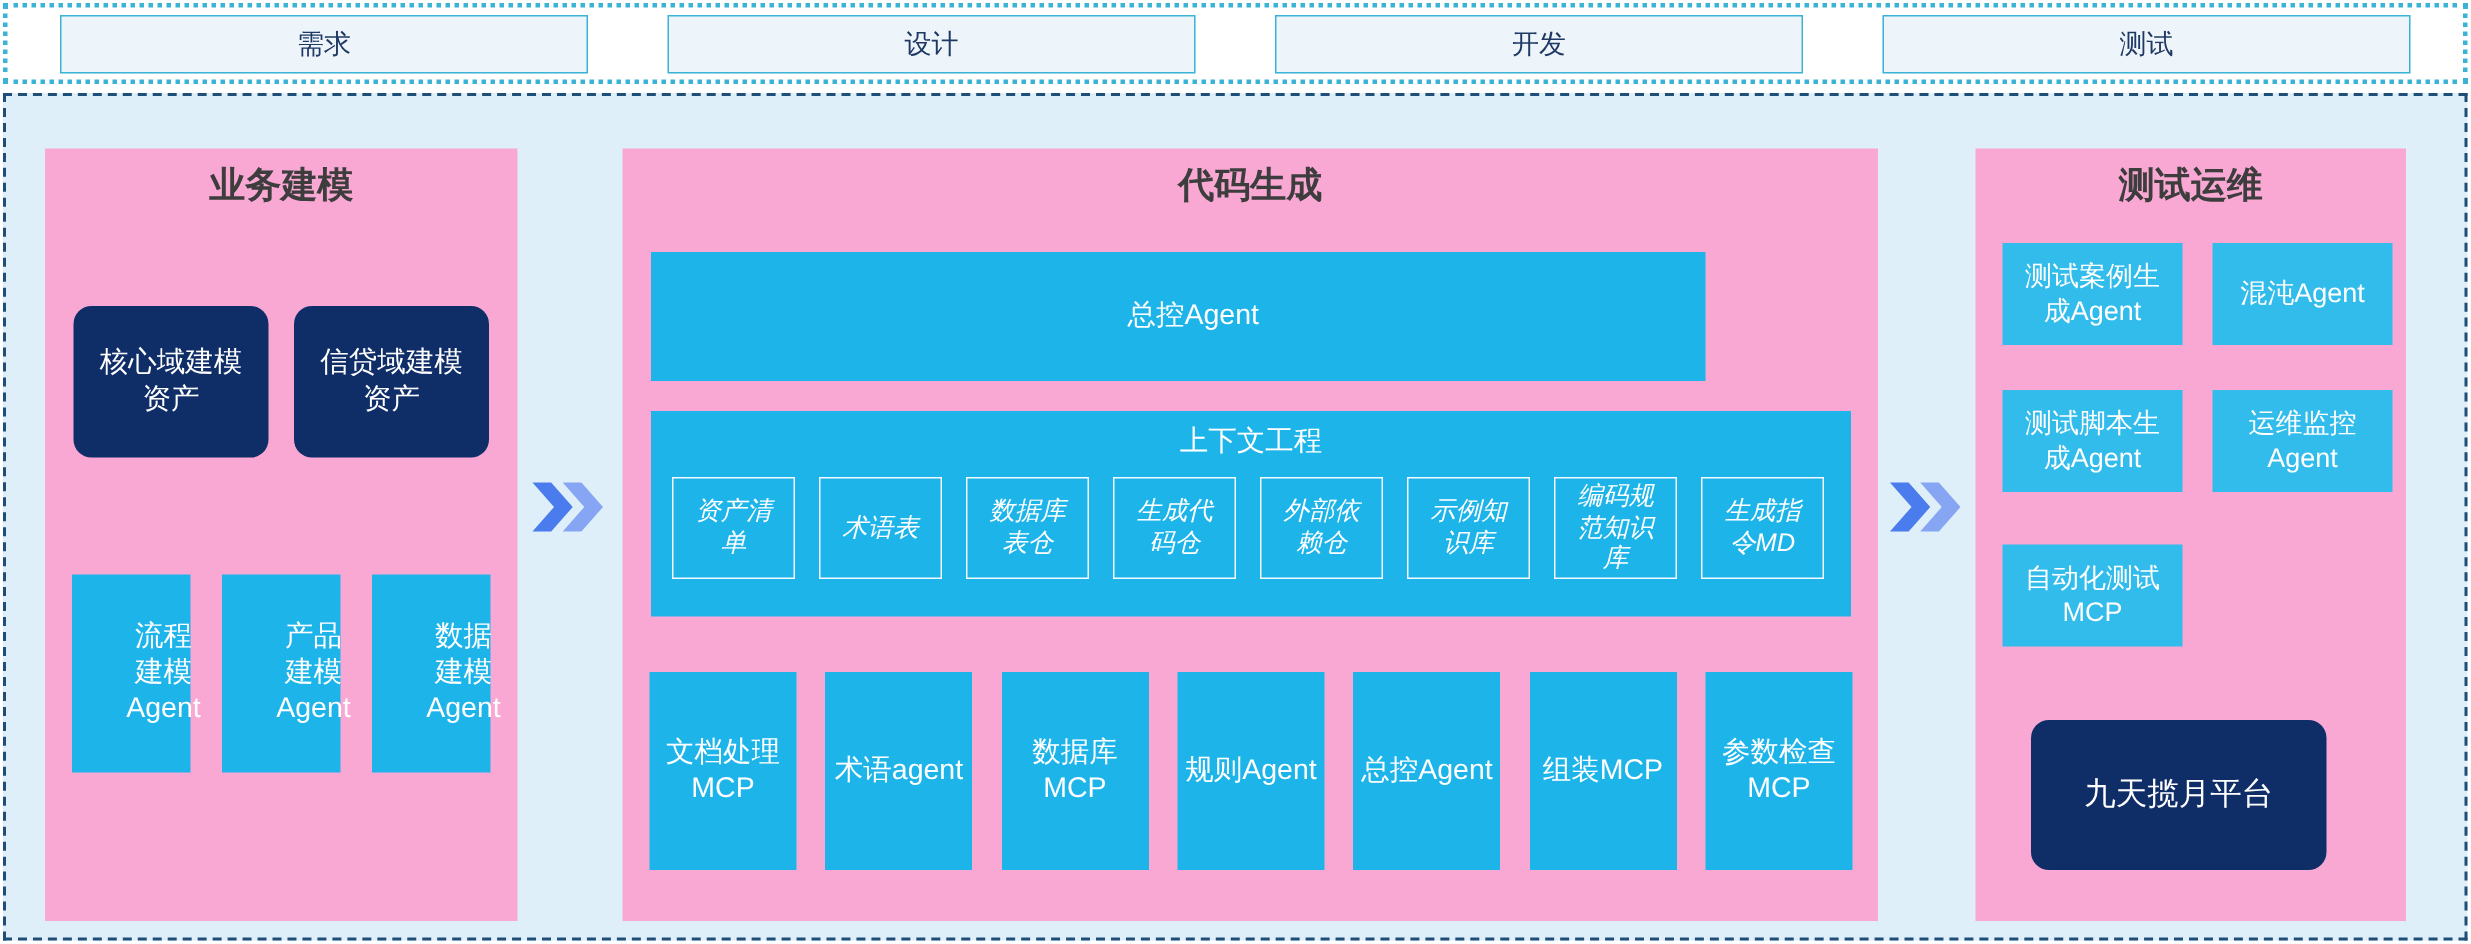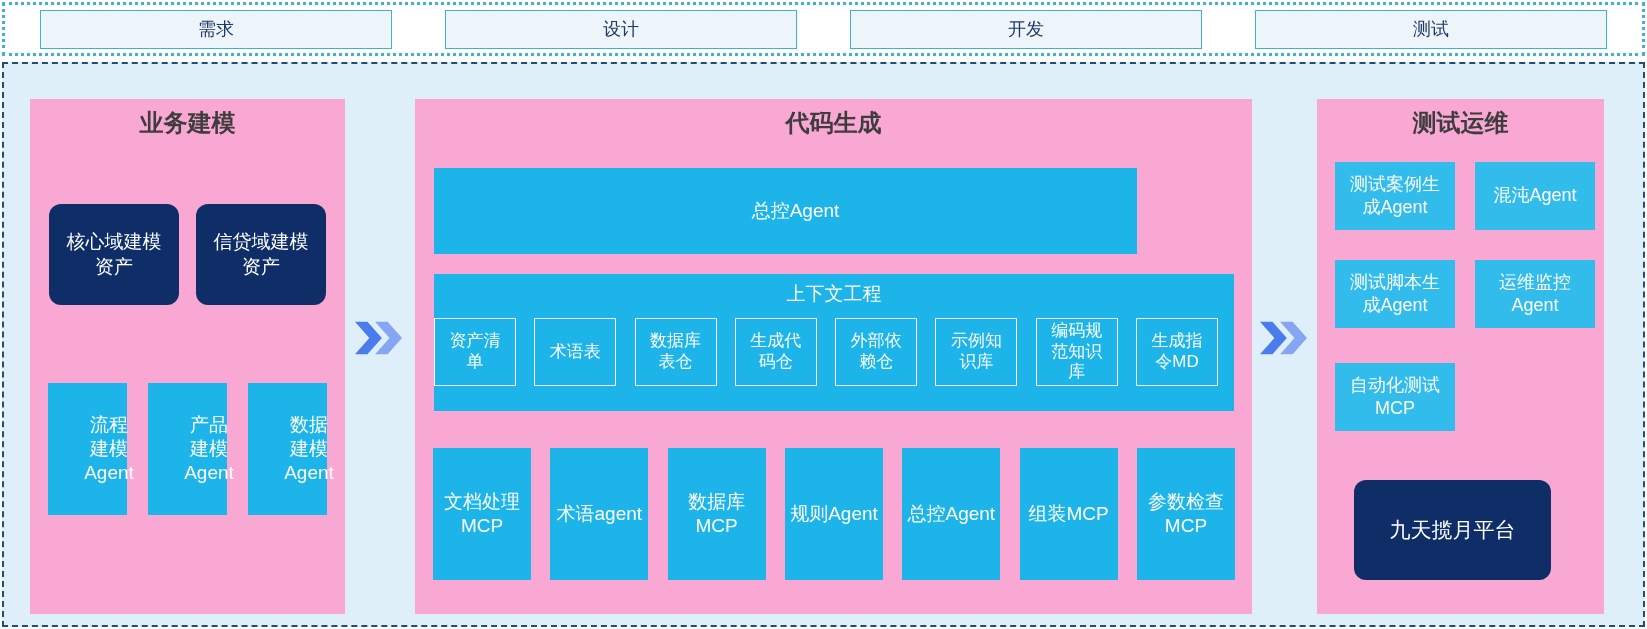--- a/index.html
+++ b/index.html
@@ -49,21 +49,21 @@
   .agent-row { position:absolute; top:284px; left:0; right:0; display:flex; justify-content:center; gap:21px; }
   .agent-box { width:79px; height:132px; font-size:19px;padding-left:43px; }
 
   
   .master-bar { position:absolute; left:19px; top:69px; width:703px; height:86px; font-size:19px;padding-left:20px; }
   .context-panel {
     position:absolute; left:19px; top:175px; width:800px; height:137px;
     background:var(--c-cyan,#1db4ea);
   }
   .context-title { position:absolute; top:7px; left:0; right:0; text-align:center; color:#fff; font-size:19px; }
-  .context-row { position:absolute; top:44px; left:0; right:16px; display:flex; justify-content:space-between; gap:16px; }
+  .context-row { position:absolute; top:44px; left:0; right:4px; display:flex; justify-content:center; gap:16px;font-style:italic; }
   .context-box { width:82px; height:68px; border:1px solid rgba(255,255,255,0.95); font-size:17px; line-height:1.22; }
   .mcp-row { position:absolute; left:18px; top:349px; width:802px; display:flex; justify-content:space-between; }
   .mcp-box { width:98px; height:132px; font-size:19px; }
 
   
   .t-row { position:absolute; left:18px; display:flex; gap:20px; }
   .t-row-1 { top:63px; }
   .t-row-2 { top:161px; }
   .t-row-3 { top:264px; }
   .t-box { width:120px; height:68px; font-size:18px; }

